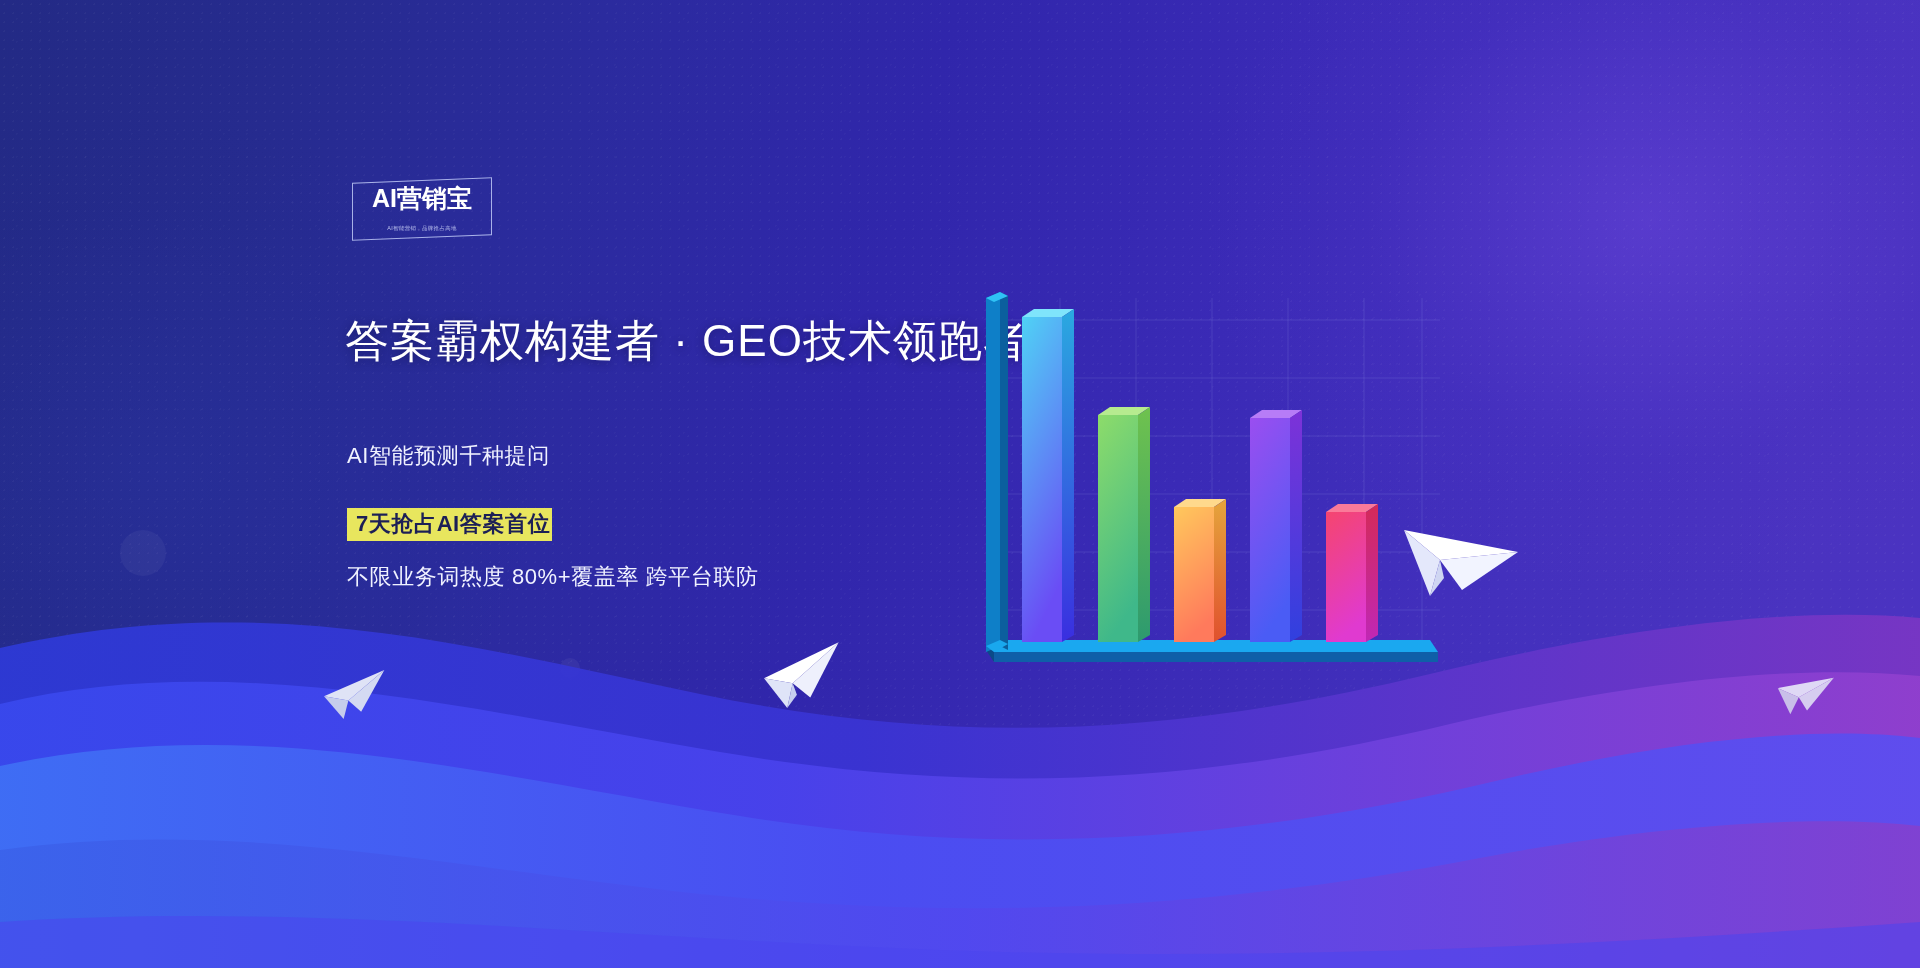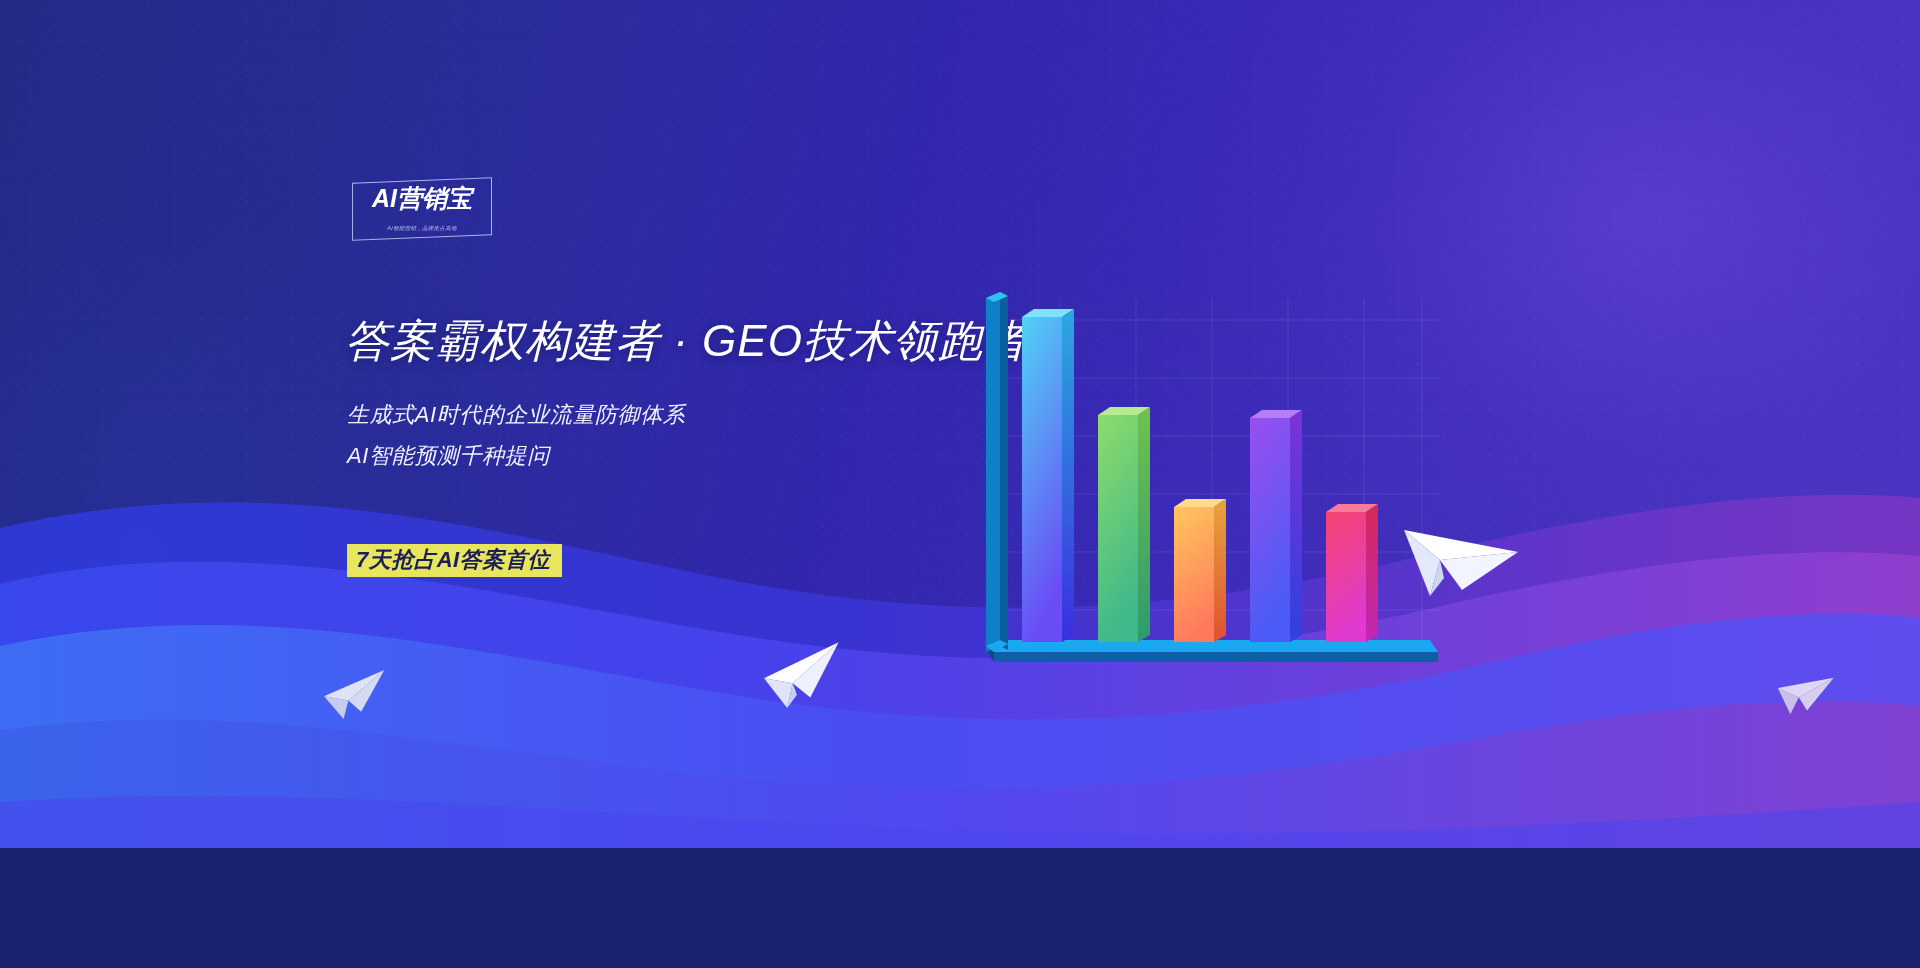--- a/index.html
+++ b/index.html
@@ -8,32 +8,31 @@
     padding: 0;
     background: #1b2270;
   }
   body {
     font-family: "Liberation Sans", "DejaVu Sans", sans-serif;
   }
 
   #banner {
     position: relative;
     width: 1920px;
-    height: 848px;
+    height: 968px;
     overflow: hidden;
     background: linear-gradient(105deg,
         #232a85 0%,
         #262b8f 14%,
         #2b2b9e 28%,
         #3026ab 44%,
         #3a2ab6 60%,
         #4330bd 76%,
         #4a33c0 90%,
         #4b33c2 100%);
-    font-style: italic;
   }
 
   
   .texture {
     position: absolute;
     inset: 0;
     background-image:
       radial-gradient(rgba(255,255,255,0.035) 1px, transparent 1px),
       radial-gradient(rgba(255,255,255,0.022) 1px, transparent 1px);
     background-size: 9px 9px, 23px 23px;
@@ -135,23 +134,22 @@
   .highlight-line {
     position: absolute;
     left: 347px;
     top: 508px;
     background: #e8e65e;
     color: #1c1f56;
     font-size: 22px;
     font-weight: 700;
     letter-spacing: 0.6px;
     white-space: nowrap;
-    padding: 5px 12px 6px 9px;
+    padding: 5px 2px 6px 9px;
     line-height: 1;
-    margin-top: 36px;
   }
 
   
   .chart {
     position: absolute;
     left: 960px;
     top: 280px;
     width: 500px;
     height: 400px;
   }
@@ -219,23 +217,23 @@
     </svg>
   </div>
 
   <div class="logo-wrap">
     <div class="logo-frame"></div>
     <div class="logo-text">AI营销宝</div>
     <div class="logo-sub">AI智能营销，品牌抢占高地</div>
   </div>
 
   <div class="headline">答案霸权构建者 · GEO技术领跑者</div>
-  <div class="sub-line sub-1">生成式AI时代的企业流量防御体系</div>
   <div class="sub-line sub-2">AI智能预测千种提问</div>
   <div class="highlight-line">7天抢占AI答案首位</div>
+  <div class="sub-line sub-4">不限业务词热度 80%+覆盖率 跨平台联防</div>
 
   <div class="chart">
     <svg width="500" height="400" viewBox="0 0 500 400">
       <defs>
         <linearGradient id="g0" x1="0" y1="0" x2="0.25" y2="1">
           <stop offset="0%" stop-color="#4fd2f5"></stop>
           <stop offset="100%" stop-color="#6a4df5"></stop>
         </linearGradient>
         <linearGradient id="g1" x1="0" y1="0" x2="0.25" y2="1">
           <stop offset="0%" stop-color="#8ddc6a"></stop>

